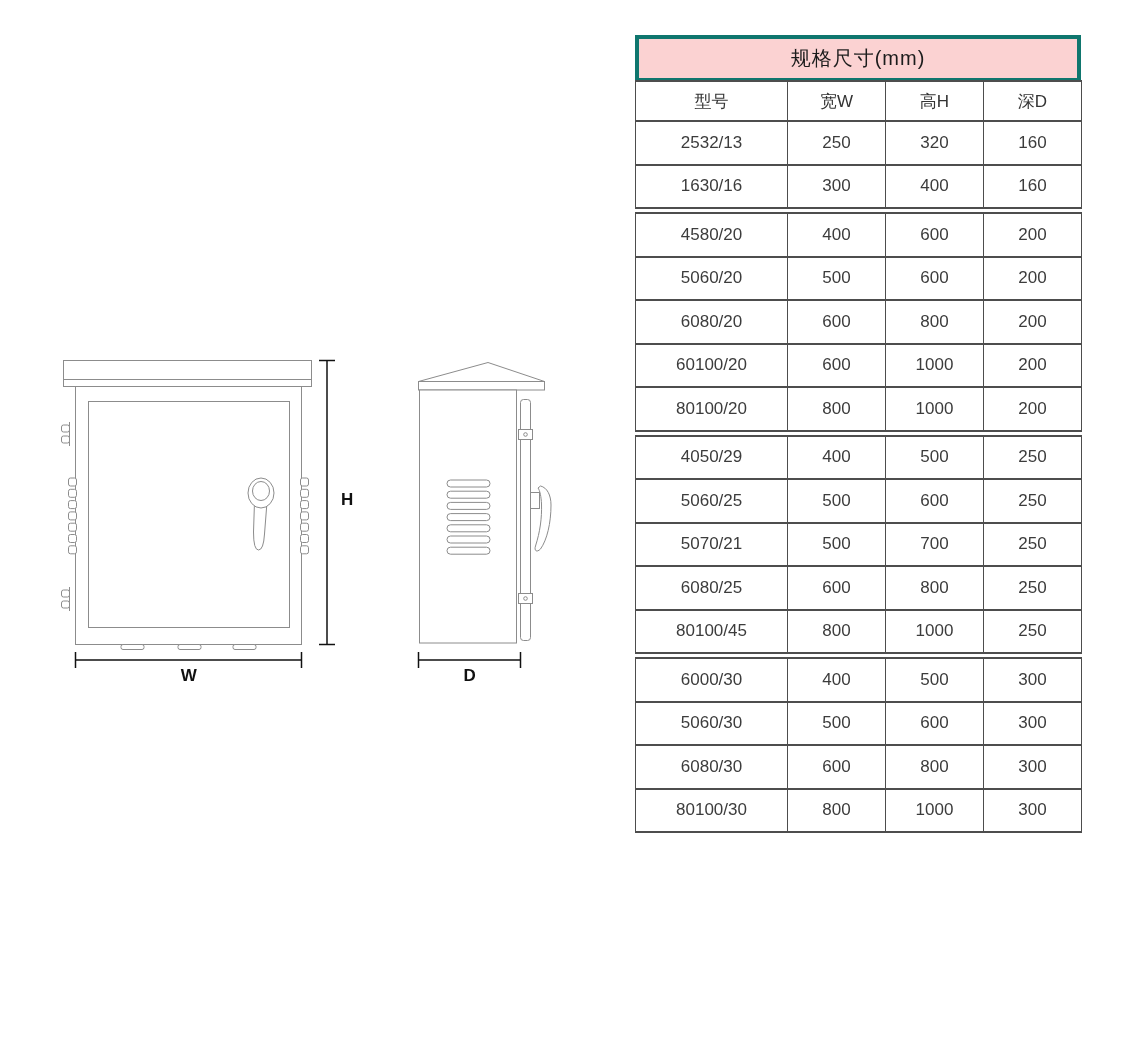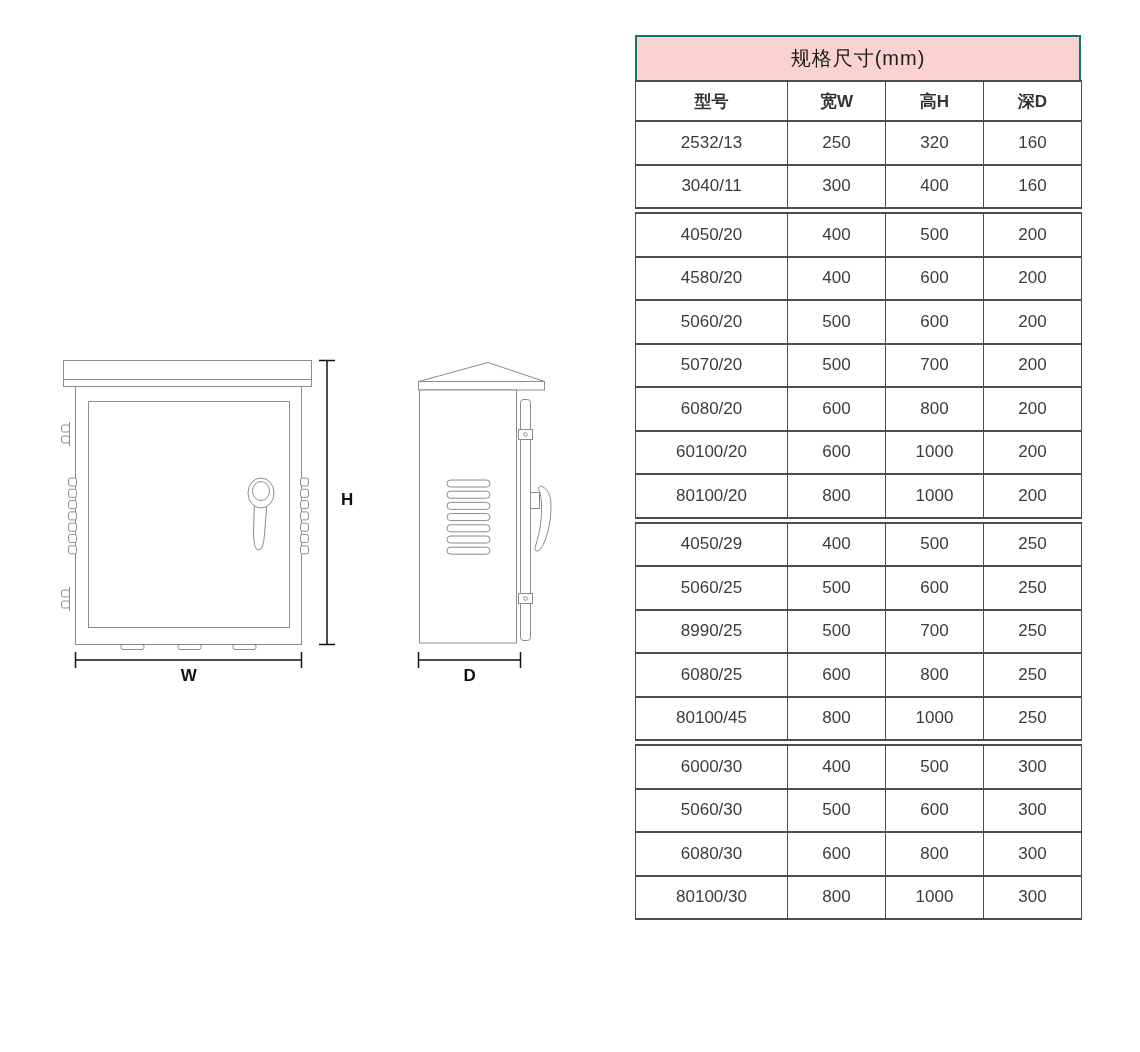--- a/index.html
+++ b/index.html
@@ -16,36 +16,36 @@
     position:absolute;font-weight:bold;color:#111;font-size:17px;
     transform:translateX(-50%);letter-spacing:.5px;
   }
   #label-w{left:189px;top:666px;}
   #label-h{left:341px;top:490px;transform:none;}
   #label-d{left:470px;top:666px;}
   
   .spec{position:absolute;left:635px;top:35px;width:446px;}
   .spec-title{
     box-sizing:border-box;width:446px;height:47px;
-    border:2px solid #0f766e;background:#fbd2d2;
+    border:4px solid #0f766e;background:#fbd2d2;
     display:flex;align-items:center;justify-content:center;
     font-size:20px;color:#1c1c1c;letter-spacing:1px;
   }
   table.grp{
     border-collapse:collapse;table-layout:fixed;width:446px;
     margin-top:3px;background:#fff;
   }
   table.grp.first{margin-top:-2px;}
   table.grp th, table.grp td{
     border-left:1px solid #4d4d4d;border-right:1px solid #4d4d4d;
     border-top:2px solid #4d4d4d;border-bottom:2px solid #4d4d4d;
     text-align:center;vertical-align:middle;
     font-size:17px;color:#3c3c3c;padding:0;
   }
-  table.grp th{height:38px;font-weight:bold;color:#333;}
+  table.grp th{height:38px;font-weight:normal;color:#333;}
   table.grp td{height:41.5px;}
 </style>
 </head>
 <body>
 
 <svg id="front-view" class="view" viewBox="0 0 300 350" fill="none" stroke="#8c8c8c" stroke-width="1">
 
   <g>
     <rect x="8.5" y="8.5" width="248" height="26" fill="#ffffff"></rect>
     <line x1="8.5" y1="27.5" x2="256.5" y2="27.5"></line>
@@ -171,58 +171,46 @@
       </tr>
     </thead>
     <tbody>
       <tr>
         <td>2532/13</td>
         <td>250</td>
         <td>320</td>
         <td>160</td>
       </tr>
       <tr>
-        <td>3040/11</td>
+        <td>1630/16</td>
         <td>300</td>
         <td>400</td>
         <td>160</td>
       </tr>
     </tbody>
   </table>
 
   <table class="grp">
     <colgroup>
         <col style="width:152px">
         <col style="width:98px">
         <col style="width:98px">
         <col style="width:98px">
       </colgroup>
     <tbody>
       <tr>
-        <td>4050/20</td>
-        <td>400</td>
-        <td>500</td>
-        <td>200</td>
-      </tr>
-      <tr>
         <td>4580/20</td>
         <td>400</td>
         <td>600</td>
         <td>200</td>
       </tr>
       <tr>
         <td>5060/20</td>
         <td>500</td>
         <td>600</td>
-        <td>200</td>
-      </tr>
-      <tr>
-        <td>5070/20</td>
-        <td>500</td>
-        <td>700</td>
         <td>200</td>
       </tr>
       <tr>
         <td>6080/20</td>
         <td>600</td>
         <td>800</td>
         <td>200</td>
       </tr>
       <tr>
         <td>60100/20</td>
@@ -253,21 +241,21 @@
         <td>500</td>
         <td>250</td>
       </tr>
       <tr>
         <td>5060/25</td>
         <td>500</td>
         <td>600</td>
         <td>250</td>
       </tr>
       <tr>
-        <td>8990/25</td>
+        <td>5070/21</td>
         <td>500</td>
         <td>700</td>
         <td>250</td>
       </tr>
       <tr>
         <td>6080/25</td>
         <td>600</td>
         <td>800</td>
         <td>250</td>
       </tr>

